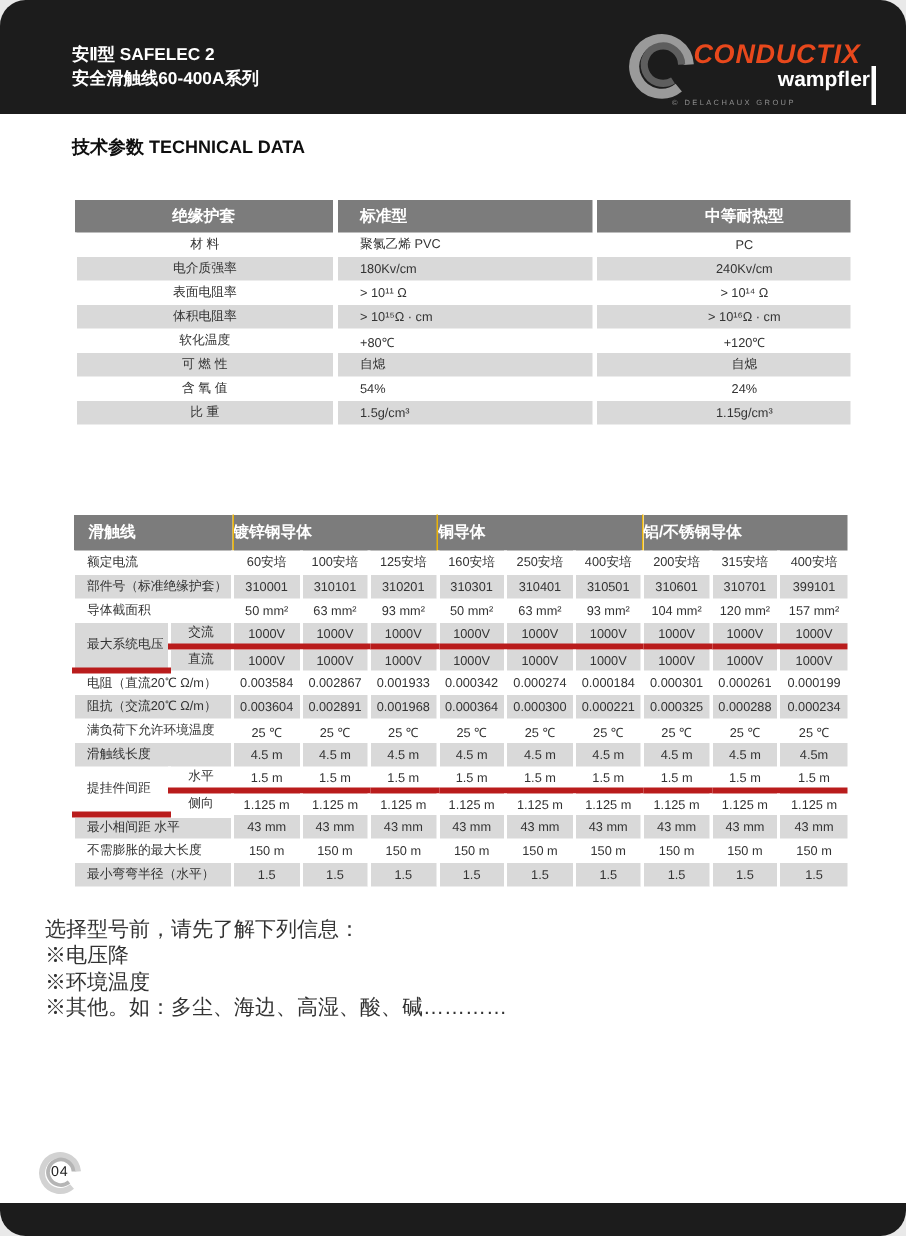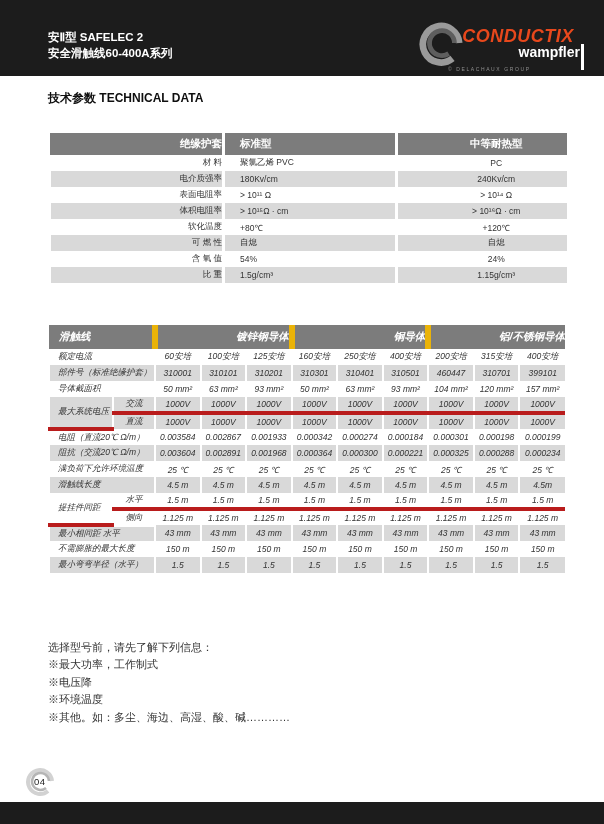--- a/index.html
+++ b/index.html
@@ -1,20 +1,20 @@
 <!DOCTYPE html>
 <html><head>
 <meta charset="utf-8">
 <style>
   * { box-sizing: border-box; }
   html,body { margin:0; padding:0; background:#e9e9e9; }
   .page {
     position:relative; width:604px; height:824px; margin:0 auto;
     background:#ffffff; overflow:hidden;
-    font-family:"Liberation Sans", sans-serif; color:#333;
+    font-family:"Liberation Sans", sans-serif; color:#333;border-radius:17px;
   }
 
   
   .header-bar { position:absolute; left:0; top:0; width:604px; height:76px; background:#1c1c1c; }
   .header-titles { position:absolute; left:48px; top:29px; color:#fff; font-weight:bold; font-size:11.5px; line-height:16px; white-space:nowrap; }
   .logo { position:absolute; right:8px; top:18px; width:178px; height:56px; }
   .logo-swirl { position:absolute; left:0; top:4px; width:46px; height:46px; }
   .logo-brand { position:absolute; left:24px; top:8px; width:152px; text-align:center; font-style:italic; font-weight:bold; font-size:18px; letter-spacing:.5px; color:#e8481c; white-space:nowrap; }
   .logo-sub { position:absolute; left:24px; top:26px; width:138px; text-align:right; font-weight:bold; font-size:14px; color:#fff; white-space:nowrap; }
   .logo-fbar { position:absolute; right:12px; top:26px; width:3px; height:26px; background:#fff; }
@@ -25,33 +25,33 @@
 
   
   table { border-collapse:collapse; table-layout:fixed; }
   th, td { padding:0; overflow:hidden; white-space:nowrap; }
   tr.shaded td { background:#d9d9d9; }
 
   .t1 { position:absolute; left:48px; top:133px; width:517px; font-size:8.5px; }
   .t1 thead th { background:#7c7c7c; color:#fff; font-weight:bold; font-size:10.5px; height:22px; border-left:3px solid #fff; }
   .t1 thead th:first-child { border-left:none; }
   .t1 td { height:16px; border-left:3px solid #fff; }
-  .t1 .a-left0 { text-align:right; padding-left:0; }
+  .t1 .a-left0 { text-align:center; padding-left:0; }
   .t1 .a-left1 { text-align:left; padding-left:15px;margin-top:32px; }
   .t1 .a-center { text-align:center;padding-left:28px; }
 
-  .t2 { position:absolute; left:48px; top:325px; width:517px; font-size:8.5px;font-style:italic; }
-  .t2 thead th { background:#7c7c7c; color:#fff; font-weight:bold; font-size:10.5px; height:24px; text-align:right; border-left:6px solid #eab308; }
+  .t2 { position:absolute; left:48px; top:343px; width:517px; font-size:8.5px; }
+  .t2 thead th { background:#7c7c7c; color:#fff; font-weight:bold; font-size:10.5px; height:24px; text-align:left; border-left:1px solid #eab308; }
   .t2 thead th:first-child { text-align:left; padding-left:10px; border-left:none; }
   .t2 td { height:16px; text-align:center; border-left:2px solid #fff; }
   .t2 td.label { text-align:left; padding-left:8px; }
   .t2 tr.subdiv td { border-bottom:4px solid #b91c1c; }
 
   
-  .notes { position:absolute; left:48px; top:611px; font-size:11px; line-height:17.4px; color:#333;margin-top:28px; }
+  .notes { position:absolute; left:30px; top:611px; font-size:14px; line-height:17.4px; color:#333; }
 
   
   .page-badge { position:absolute; left:25px; top:767px; width:36px; height:34px; }
   .page-badge svg { position:absolute; left:0; top:0; width:30px; height:30px; }
   .page-badge .num { position:absolute; left:9px; top:9px; font-size:9.5px; color:#222; letter-spacing:.5px; }
   .footer-bar { position:absolute; left:0; bottom:0; width:604px; height:22px; background:#1c1c1c; }
 </style>
 </head>
 <body>
 
@@ -169,21 +169,21 @@
           <td>400安培</td>
         </tr>
         <tr class="shaded">
           <td class="label" colspan="2">部件号（标准绝缘护套）</td>
           <td>310001</td>
           <td>310101</td>
           <td>310201</td>
           <td>310301</td>
           <td>310401</td>
           <td>310501</td>
-          <td>460447</td>
+          <td>310601</td>
           <td>310701</td>
           <td>399101</td>
         </tr>
         <tr>
           <td class="label" colspan="2">导体截面积</td>
           <td>50 mm²</td>
           <td>63 mm²</td>
           <td>93 mm²</td>
           <td>50 mm²</td>
           <td>63 mm²</td>
@@ -219,21 +219,21 @@
         </tr>
         <tr>
           <td class="label" colspan="2">电阻（直流20℃ Ω/m）</td>
           <td>0.003584</td>
           <td>0.002867</td>
           <td>0.001933</td>
           <td>0.000342</td>
           <td>0.000274</td>
           <td>0.000184</td>
           <td>0.000301</td>
-          <td>0.000198</td>
+          <td>0.000261</td>
           <td>0.000199</td>
         </tr>
         <tr class="shaded">
           <td class="label" colspan="2">阻抗（交流20℃ Ω/m）</td>
           <td>0.003604</td>
           <td>0.002891</td>
           <td>0.001968</td>
           <td>0.000364</td>
           <td>0.000300</td>
           <td>0.000221</td>
@@ -325,21 +325,20 @@
           <td>1.5</td>
           <td>1.5</td>
           <td>1.5</td>
         </tr>
       </tbody>
   </table>
 
   <div class="notes">
     <div>选择型号前，请先了解下列信息：</div>
     <div id="notes-items">
-        <div>※最大功率，工作制式</div>
         <div>※电压降</div>
         <div>※环境温度</div>
         <div>※其他。如：多尘、海边、高湿、酸、碱…………</div>
       </div>
   </div>
 
   <div class="page-badge">
     <svg viewBox="0 0 30 30">
       <path d="M27 14 A12 12 0 1 0 23 24" fill="none" stroke="#d2d2d2" stroke-width="4"></path>
       <path d="M24 14 A8.5 8.5 0 1 0 21 21" fill="none" stroke="#b5b5b5" stroke-width="2.5"></path>

